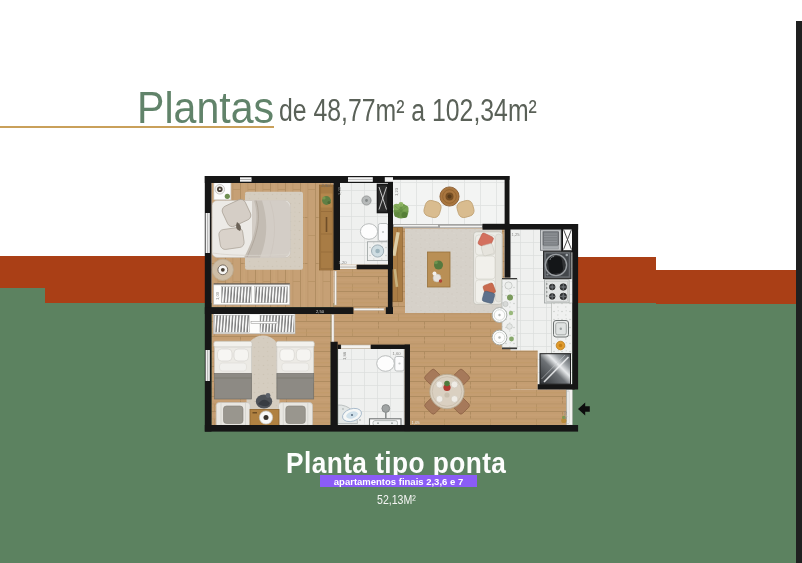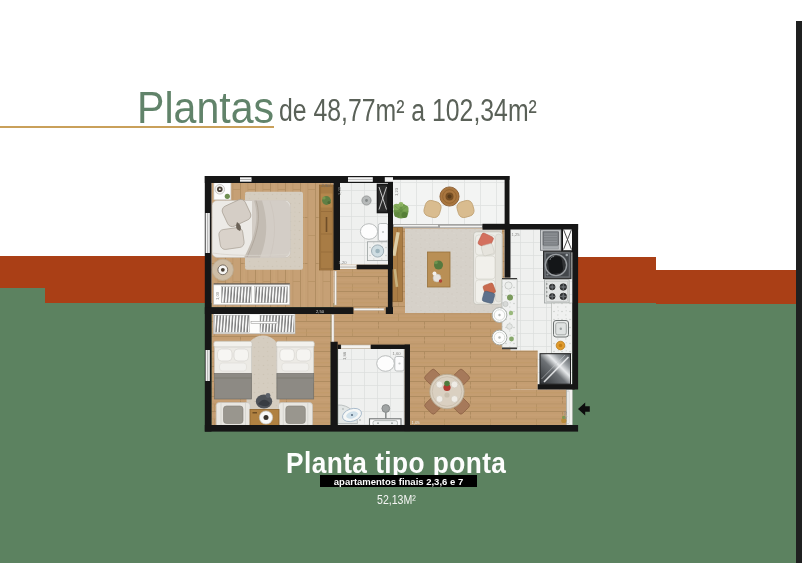--- a/index.html
+++ b/index.html
@@ -10,21 +10,21 @@
   #title{left:136.8px;top:62.3px;font-size:44.2px;color:#61836a;transform:scaleX(0.93);transform-origin:0 0;white-space:nowrap;}
   #subtitle{left:279px;top:72.4px;font-size:31px;color:#5a6158;transform:scaleX(0.80);transform-origin:0 0;white-space:nowrap;}
   #band-left1{left:0;top:235px;width:45px;height:32.5px;background:#aa3f16;}
   #band-left2{left:45px;top:235px;width:160px;height:46.8px;background:#aa3f16;}
   #band-right1{left:578px;top:236px;width:78px;height:46.4px;background:#aa3f16;}
   #band-right2{left:656px;top:249px;width:146px;height:33.5px;background:#aa3f16;}
   #green{left:0;top:281.8px;width:802px;height:281.2px;background:#5c8260;}
   #green-notch{left:0;top:267.4px;width:45px;height:15px;background:#5c8260;}
   #darkstripe{left:796px;top:0;width:6px;height:563px;background:#1f2020;}
   #btitle{left:285.8px;top:425.3px;font-size:30px;font-weight:bold;color:#fdfdfd;transform:scaleX(0.875);transform-origin:0 0;white-space:nowrap;letter-spacing:0.5px;}
-  #blabel{left:320px;top:453.5px;width:157px;height:12.5px;background:#000000;color:#fff;font-size:9.5px;font-weight:bold;text-align:center;line-height:13px;white-space:nowrap;}
+  #blabel{left:320px;top:453.5px;width:157px;height:12.5px;background:#8b5cf6;color:#fff;font-size:9.5px;font-weight:bold;text-align:center;line-height:13px;white-space:nowrap;}
   #barea{left:377px;top:471.6px;font-size:12.6px;color:#f4f5f3;transform:scaleX(0.84);transform-origin:0 0;white-space:nowrap;}
 </style>
 </head>
 <body>
 <div id="page">
   <div class="abs" id="goldline"></div>
   <div class="abs" id="title">Plantas</div>
   <div class="abs" id="subtitle">de 48,77m² a 102,34m²</div>
   <div class="abs" id="band-left1"></div>
   <div class="abs" id="band-left2"></div>

